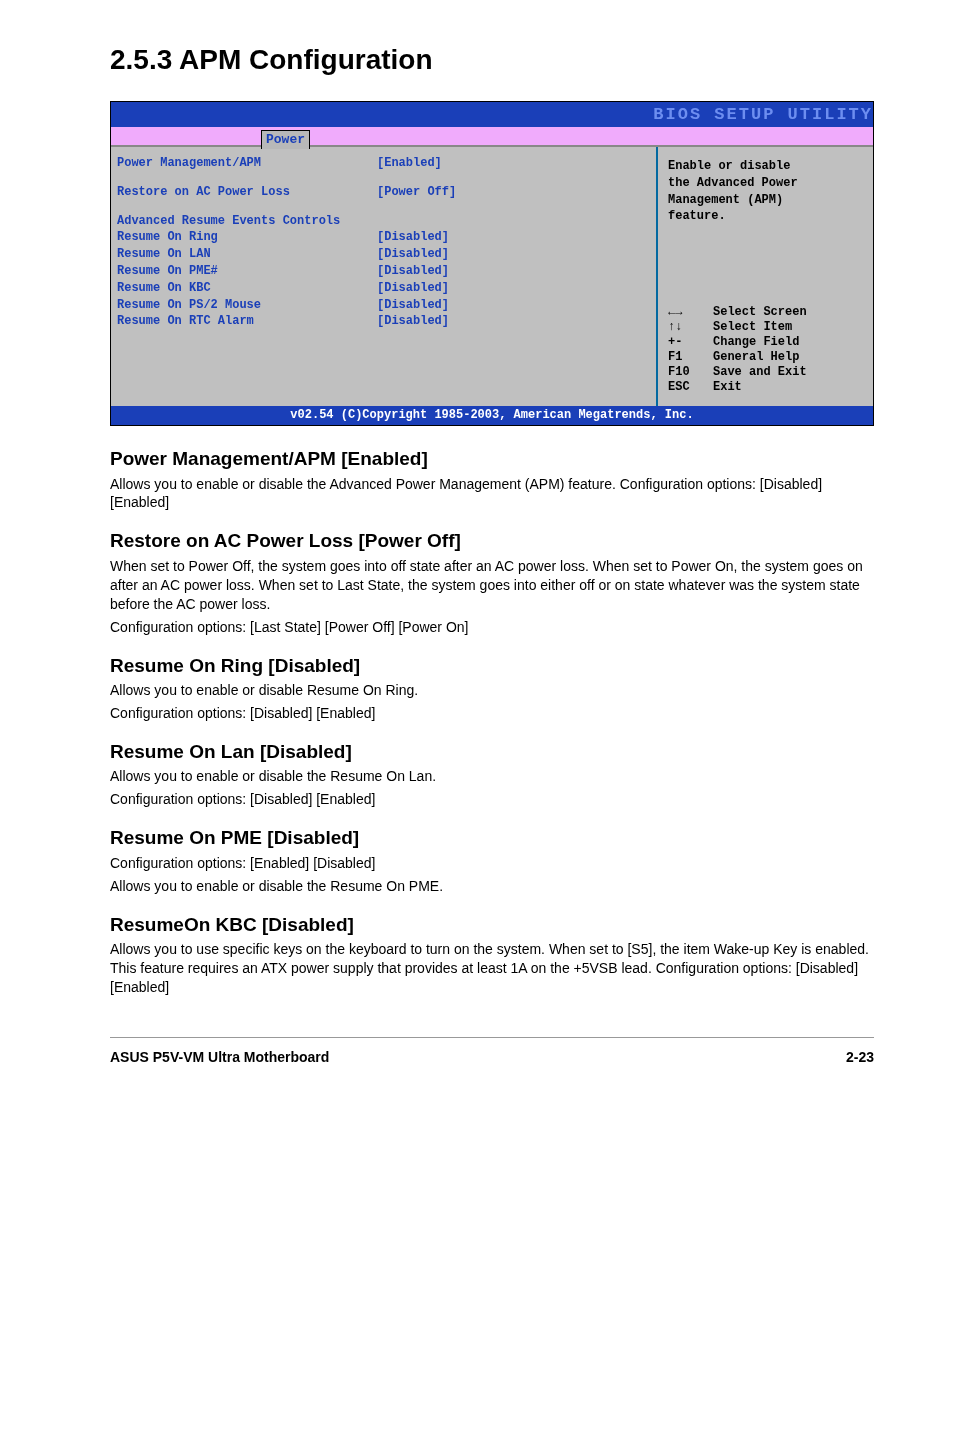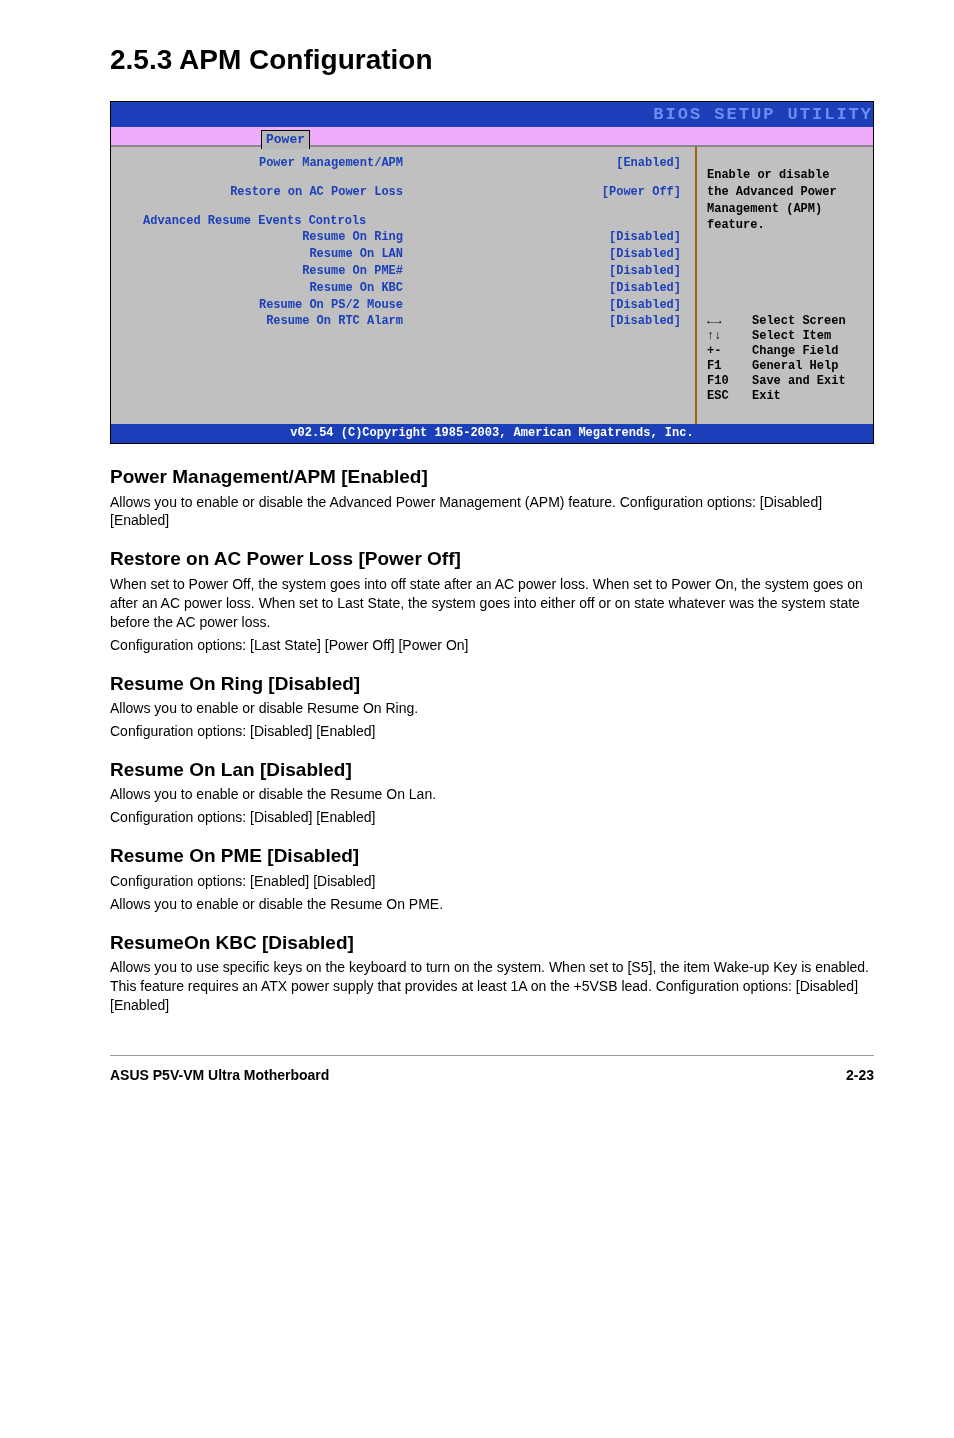--- a/index.html
+++ b/index.html
@@ -56,31 +56,30 @@
     border-left: 1px solid #000;
     border-right: 1px solid #000;
   }
   .bios-body {
     display: flex;
     background: #c0c0c0;
     border-top: 2px solid #888;
   }
   .bios-left {
     flex: 1;
-    padding: 8px 14px 16px 32px;
+    padding: 8px 14px 16px 6px;
     font-family: "Courier New", monospace;
     font-size: 12px;
     color: #1a3fb8;
     font-weight: bold;
-    border-right: 2px solid #a16207;
-    text-align: right;
+    border-right: 2px solid #0369a1;
   }
   .bios-right {
-    width: 176px;
-    padding: 20px 10px;
+    width: 215px;
+    padding: 11px 10px;
     font-family: "Courier New", monospace;
     font-size: 12px;
     color: #000;
     font-weight: bold;
   }
   .bios-row {
     display: flex;
     line-height: 1.4;
   }
   .bios-label {

